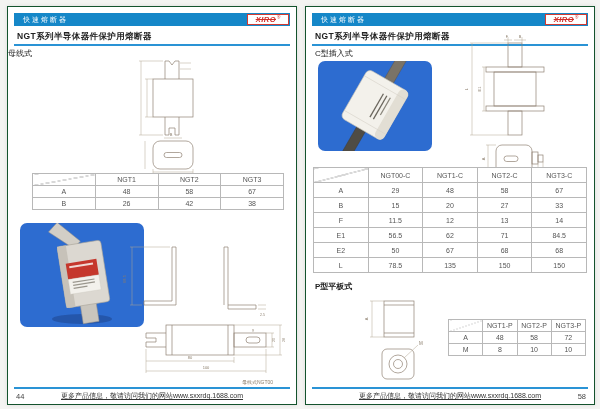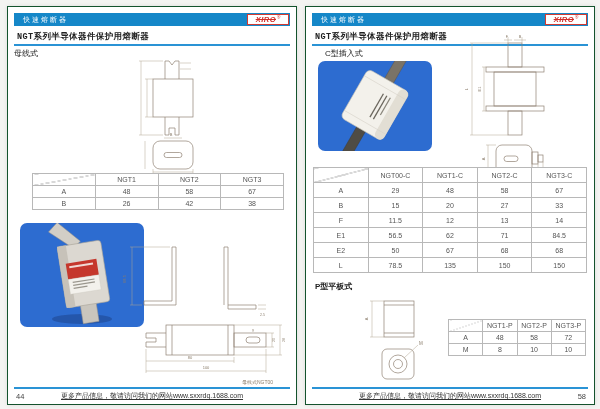--- a/index.html
+++ b/index.html
@@ -11,21 +11,21 @@
   #pageR{left:305px}
 
   .hbar{position:absolute;left:6px;right:6px;top:6px;height:13px;background:#1587c8;}
   .hbar-label{color:#fff;font-size:7px;line-height:13px;padding-left:9px;letter-spacing:2px;}
   .logo{position:absolute;right:1px;top:1px;bottom:1px;width:40px;background:#fff;
         border:1px solid #d23a32;display:flex;align-items:center;justify-content:center;}
   .logo-text{color:#d02f2a;font-weight:bold;font-style:italic;font-size:7.5px;
              text-decoration:line-through;letter-spacing:.5px;}
   .logo-reg{color:#d02f2a;font-size:4.5px;margin-left:1px;margin-top:-4px;}
 
-  .title{position:absolute;left:9px;top:24px;font-size:8.5px;color:#222;letter-spacing:.4px;font-weight:bold;font-family:Liberation Mono, monospace;}
+  .title{position:absolute;left:9px;top:24px;font-size:8.5px;color:#222;letter-spacing:.4px;font-weight:bold;}
   .rule{position:absolute;left:6px;right:6px;top:37px;height:2px;background:#2a93d5;}
   .section{position:absolute;font-size:8px;color:#222;}
 
   .tablebox{position:absolute;}
   table.spec{border-collapse:collapse;table-layout:fixed;width:100%;background:#fff;}
   .spec td{border:1px solid #b8b8b8;font-size:7px;color:#555;text-align:center;
            padding:2px 0;overflow:hidden;white-space:nowrap;}
   #cTableBox .spec td{padding:3.5px 0;}
   .diag{background:linear-gradient(to bottom right,transparent 48.5%,#b0b0b0 48.5%,#b0b0b0 51.5%,transparent 51.5%);}
 
@@ -48,21 +48,21 @@
   <div class="page" id="pageL">
     <div class="hbar">
       <div class="hbar-label">快速熔断器</div>
       <div class="logo">
         <span class="logo-text">XIRO</span>
         <span class="logo-reg">®</span>
       </div>
     </div>
     <div class="title">NGT系列半导体器件保护用熔断器</div>
     <div class="rule"></div>
-    <div class="section" style="left:6px;top:41px;">母线式</div>
+    <div class="section" style="left:0;top:41px;">母线式</div>
 
     <svg class="drw" style="left:60px;top:44px;" width="170" height="128" viewBox="0 0 170 128">
       <g stroke="#8f8173" stroke-width="0.7" fill="none">
         <path d="M97,28 V10 h4 l3,4 3,-4 h4 V28"></path>
         <rect x="85" y="28" width="40" height="38"></rect>
         <path d="M97,66 V84 h4 v-7 h6 v7 h4 V66"></path>
         <rect x="85" y="90" width="40" height="28" rx="7"></rect>
         <rect x="96" y="101.5" width="18" height="5" rx="2.5"></rect>
       </g>
       <g stroke="#b3a693" stroke-width="0.5" fill="none">
@@ -185,21 +185,21 @@
   <div class="page" id="pageR">
     <div class="hbar">
       <div class="hbar-label">快速熔断器</div>
       <div class="logo">
         <span class="logo-text">XIRO</span>
         <span class="logo-reg">®</span>
       </div>
     </div>
     <div class="title">NGT系列半导体器件保护用熔断器</div>
     <div class="rule"></div>
-    <div class="section" style="left:9px;top:41px;margin-left:10px;">C型插入式</div>
+    <div class="section" style="left:9px;top:41px;">C型插入式</div>
 
     <svg class="photo" style="left:12px;top:54px;" width="114" height="90" viewBox="0 0 114 90">
       <rect width="114" height="90" rx="7" fill="#2d6cd0"></rect>
       <g transform="translate(57,44)">
         <g transform="rotate(30)">
           <rect x="-5" y="-56" width="10" height="50" fill="#7a7367" stroke="#55504a" stroke-width="0.4"></rect>
           <rect x="-5" y="6" width="10" height="52" fill="#4f4c45" stroke="#3c3934" stroke-width="0.4"></rect>
           <rect x="-24" y="-28" width="48" height="56" rx="5" fill="#f3f1eb" stroke="#c5c1b7" stroke-width="0.6"></rect>
           <rect x="14" y="-28" width="10" height="56" rx="5" fill="#e2ded4"></rect>
           <line x1="-24" y1="-20" x2="24" y2="-20" stroke="#d8d4ca" stroke-width="0.6"></line>

